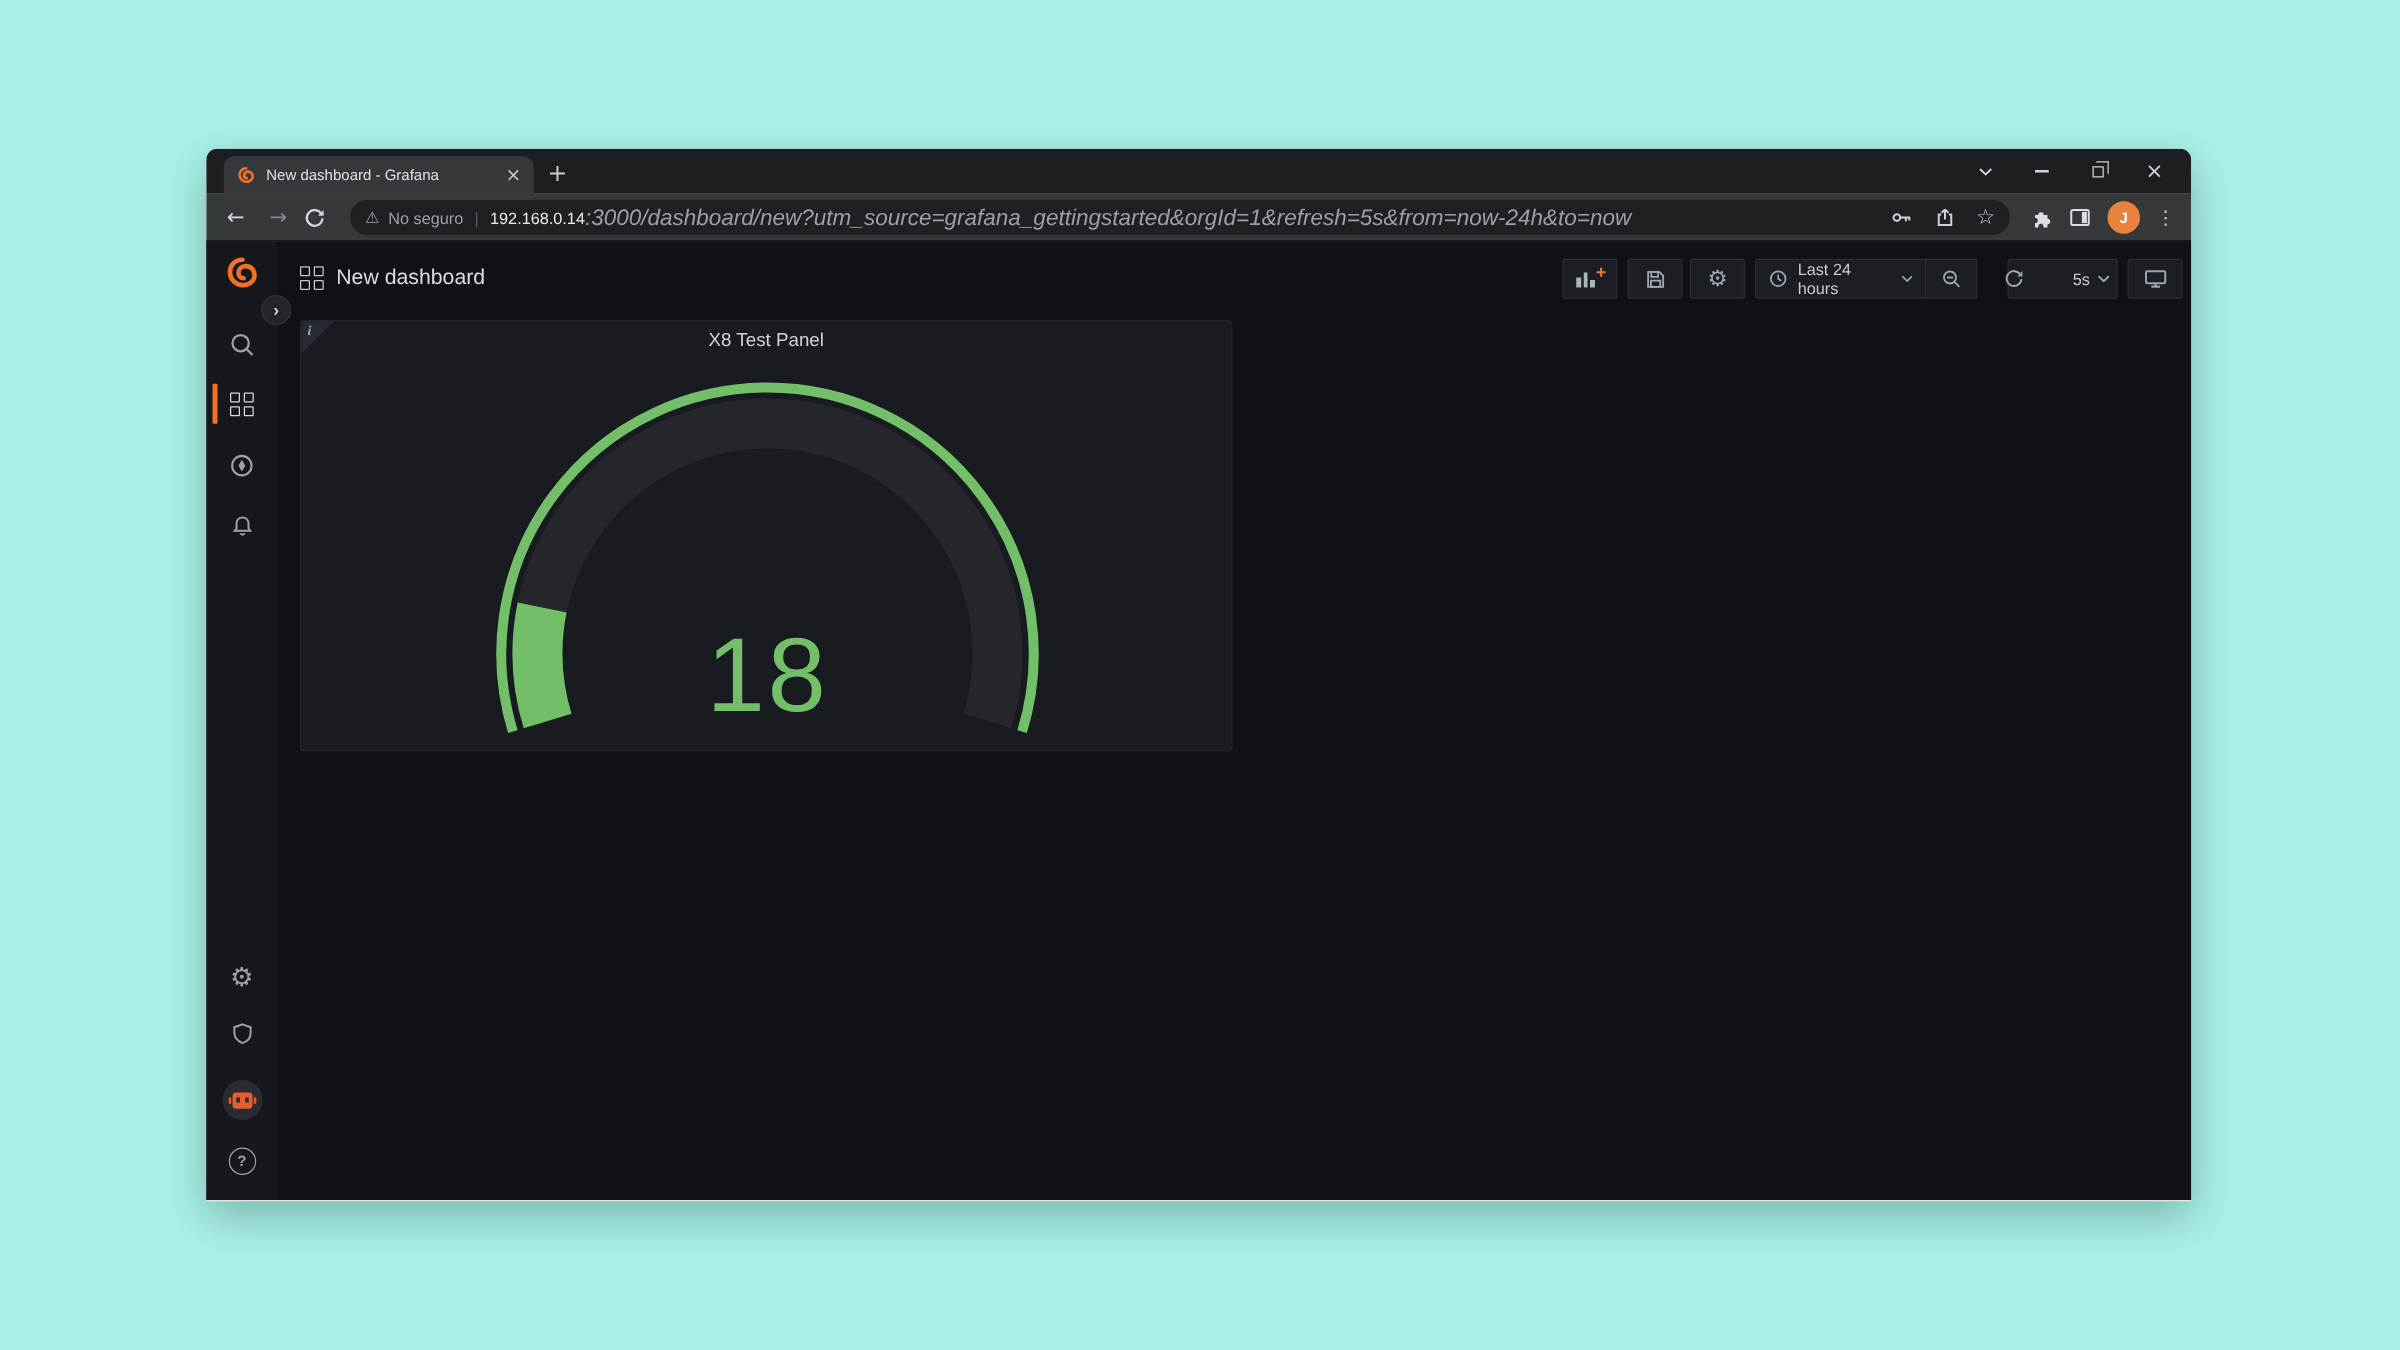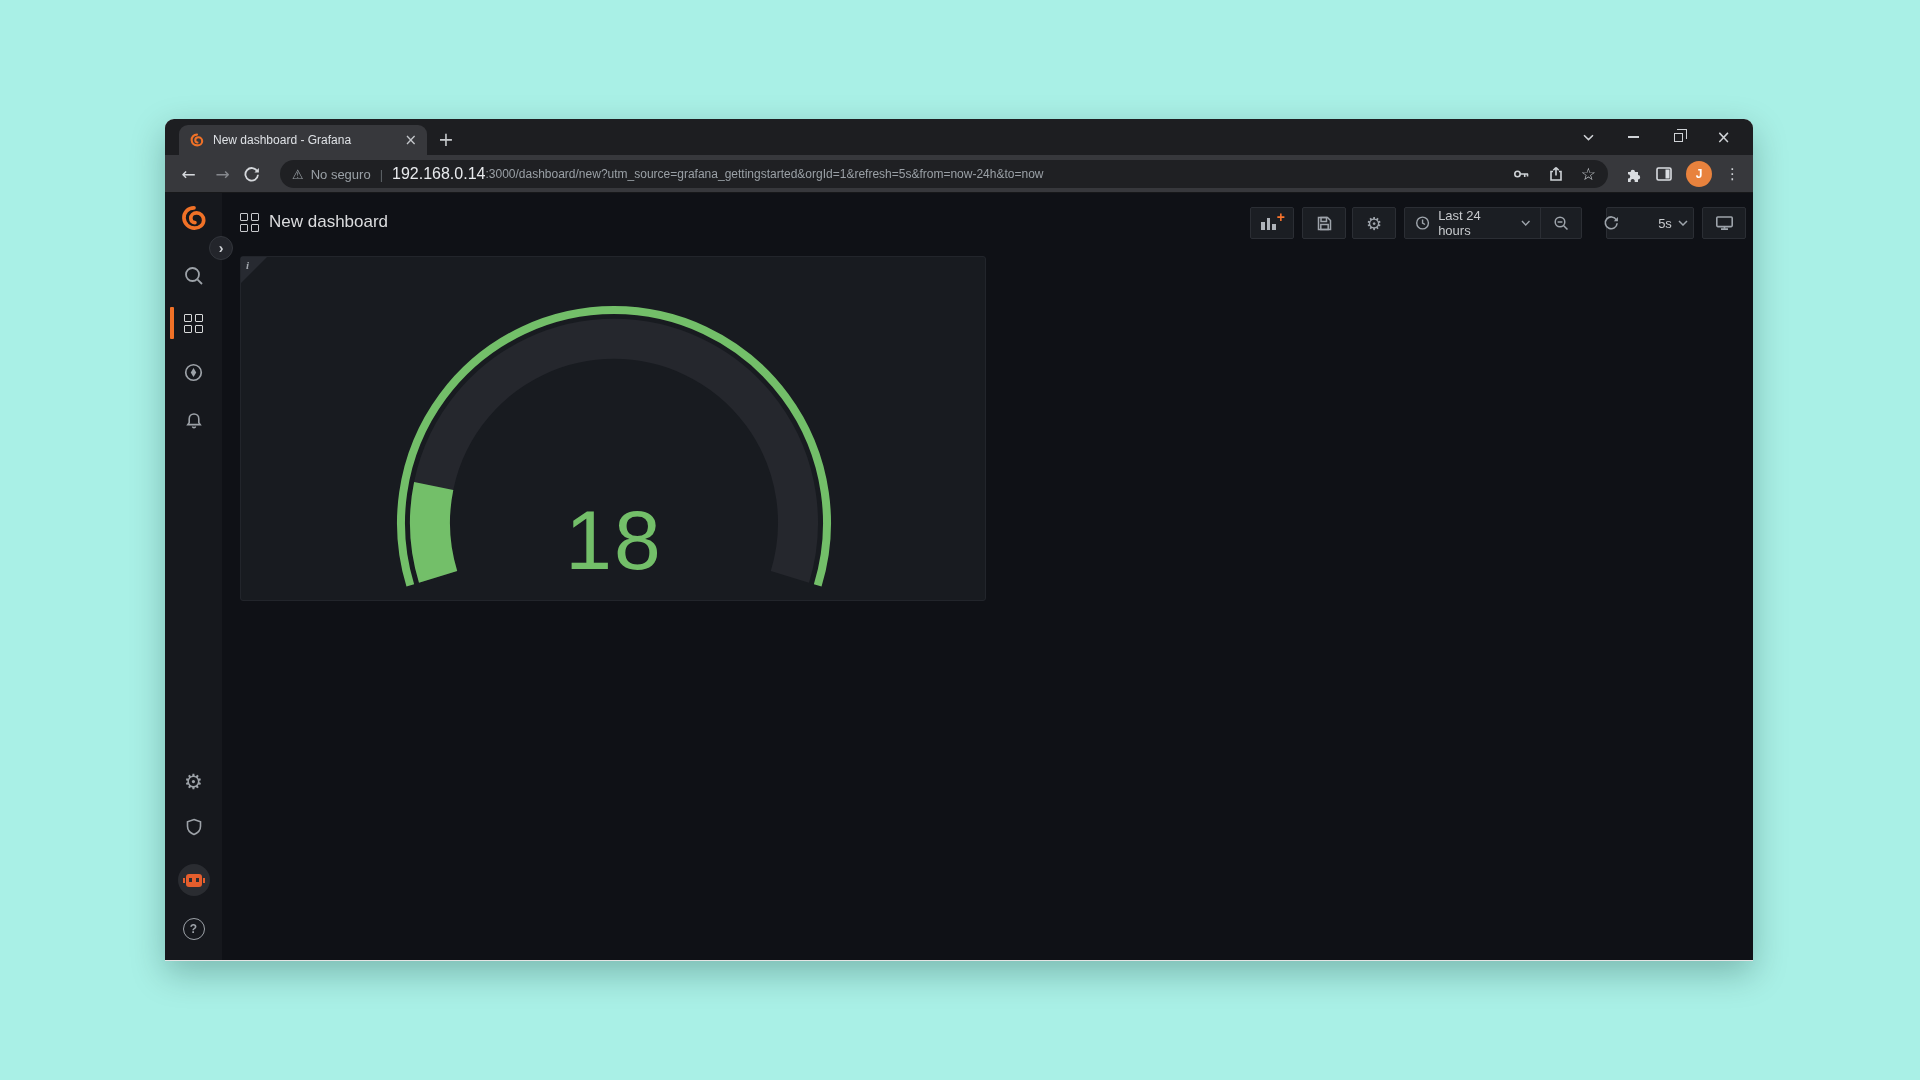--- a/index.html
+++ b/index.html
@@ -29,22 +29,22 @@
 
   
   .ctoolbar { position:relative; height:38px; background:#37383c; border-bottom:1px solid #17181a; }
   .navbtn { position:absolute; top:6px; width:27px; height:27px; text-align:center; line-height:27px; font-size:17px; color:#d5d8dc; }
   .navbtn.dim { color:#85888d; }
   .addr { position:absolute; left:115px; top:5px; width:1328px; height:28px; background:#1f2023;
           border-radius:14px; display:flex; align-items:center; padding:0 12px; }
   .addr .warn { color:#9aa0a6; font-size:13px; margin-right:7px; }
   .addr .sec { color:#9aa0a6; font-size:13px; }
   .addr .sep { color:#5c6064; font-size:13px; margin:0 9px; }
-  .addr .host { color:#e8eaed; font-size:16px; }
-  .addr .rest { color:#9aa0a6; font-size:12px; white-space:nowrap; overflow:hidden; flex:1; }
+  .addr .host { color:#e8eaed; font-size:13px; }
+  .addr .rest { color:#9aa0a6; font-size:18px; white-space:nowrap; overflow:hidden; flex:1;font-style:italic; }
   .addr-ic { display:flex; align-items:center; gap:16px; margin-left:10px; color:#ced2d6; }
   .tb-right { position:absolute; right:0; top:0; height:38px; display:flex; align-items:center; gap:13px; padding-right:13px; color:#dadde1; }
   .avatarJ { width:26px; height:26px; border-radius:50%; background:#e8823d; color:#fff; font-size:12px;
              display:flex; align-items:center; justify-content:center; font-weight:bold; }
   .kebab { font-size:15px; color:#cfd2d6; }
 
   
   .content { position:relative; height:767px; display:flex; background:#0f1116; }
   .sidebar { position:relative; width:57px; background:#16181d; flex:none; }
   .sb-ic { position:absolute; left:0; width:57px; display:flex; align-items:center; justify-content:center; color:#9da2a8; }
@@ -296,20 +296,21 @@
           <svg width="19" height="18" viewBox="0 0 19 18">
             <rect x="1.8" y="3" width="15.4" height="9.6" rx="1" fill="none" stroke="#9ea4ab" stroke-width="1.6"></rect>
             <line x1="9.5" y1="12.6" x2="9.5" y2="14.8" stroke="#9ea4ab" stroke-width="1.6"></line>
             <line x1="6" y1="15.2" x2="13" y2="15.2" stroke="#9ea4ab" stroke-width="1.8"></line>
           </svg>
         </div>
 
         <div class="panel">
           <span class="info-corner"></span>
           <span class="info-i">i</span>
+          <div class="panel-title">X8 Test Panel</div>
 
           <svg width="440" height="298" viewBox="-220 -220 440 298" style="position:absolute;left:153px;top:46px">
 
             <path d="M -203.7 62.3 A 213 213 0 1 1 203.7 62.3" fill="none" stroke="#73bf69" stroke-width="8"></path>
 
             <path d="M -175.9 53.8 A 184 184 0 1 1 175.9 53.8" fill="none" stroke="#25272d" stroke-width="40"></path>
 
             <path d="M -175.9 53.8 A 184 184 0 0 1 -180.3 -37.0" fill="none" stroke="#73bf69" stroke-width="40"></path>
           </svg>
 

